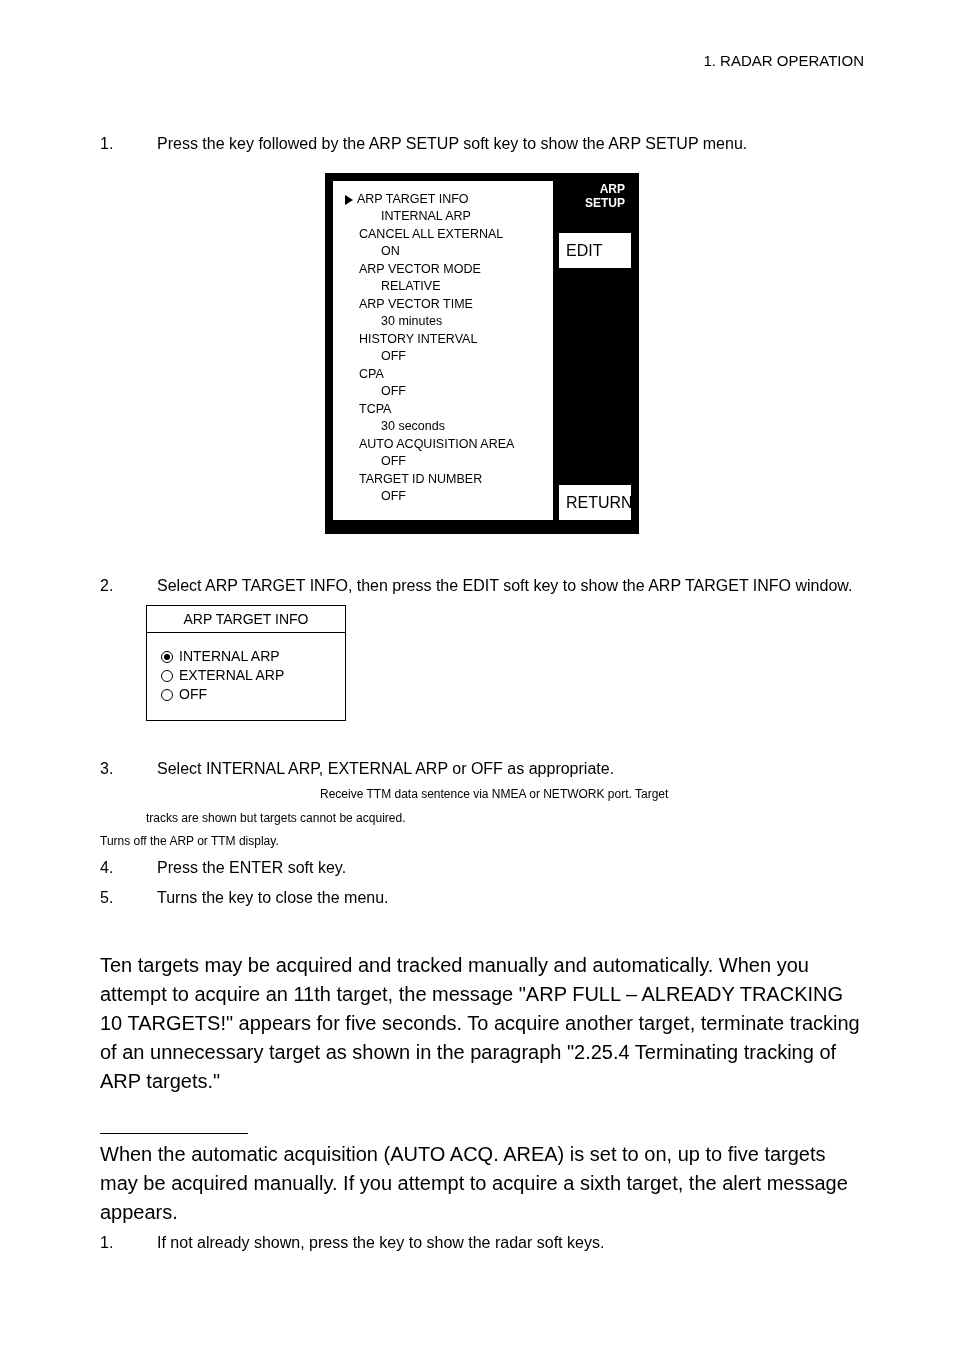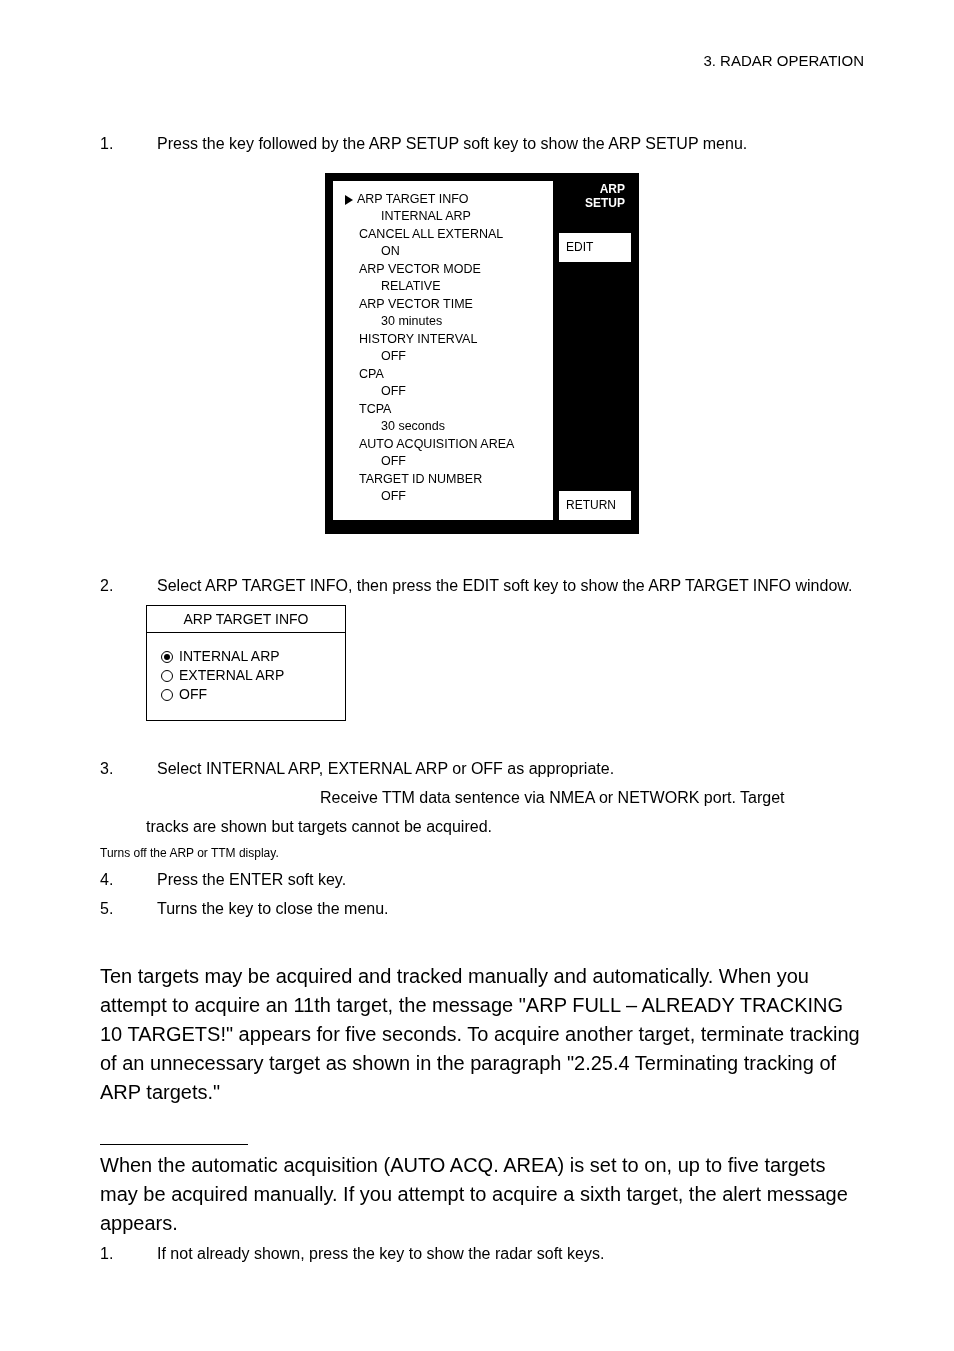--- a/index.html
+++ b/index.html
@@ -84,21 +84,21 @@
       color: #fff;
       font-size: 12px;
       font-weight: bold;
       text-align: right;
       padding: 2px 6px 8px 6px;
       line-height: 1.15;
     }
     .menu-btn {
       background: #fff;
       color: #000;
-      font-size: 12px;
+      font-size: 16px;
       padding: 6px 7px;
       text-align: left;
     }
     .menu-right-spacer {
       flex: 1;
     }
     .info-window {
       border: 1.3px solid #000;
       width: 200px;
       margin-left: 46px;
@@ -146,21 +146,21 @@
       height: 12px;
       border: 1.3px solid #000;
       border-radius: 50%;
       flex-shrink: 0;
     }
     .indent {
       margin-left: 46px;
       font-size: 16px;
     }
     .body-p {
-      font-size: 16px;
+      font-size: 12px;
       margin-bottom: 6px;
     }
     .double-indent {
       font-size: 12px;
     }
     .section-gap {
       height: 36px;
     }
     .underline-rule {
       border-bottom: 1.3px solid #000;
@@ -169,21 +169,21 @@
       height: 14px;
     }
     .para {
       font-size: 20px;
       line-height: 1.45;
     }
   </style>
 </head>
 <body>
 
-<div class="header-right">3. RADAR OPERATION</div>
+<div class="header-right">1. RADAR OPERATION</div>
 
 <div class="list-item">
   <div class="list-num">1.</div>
   <div class="list-body">Press the         key followed by the ARP SETUP soft key to show the ARP SETUP menu.</div>
 </div>
 
 <div class="menu-wrap">
   <div class="menu-outer">
     <div class="menu-left">
       <div class="menu-row">

